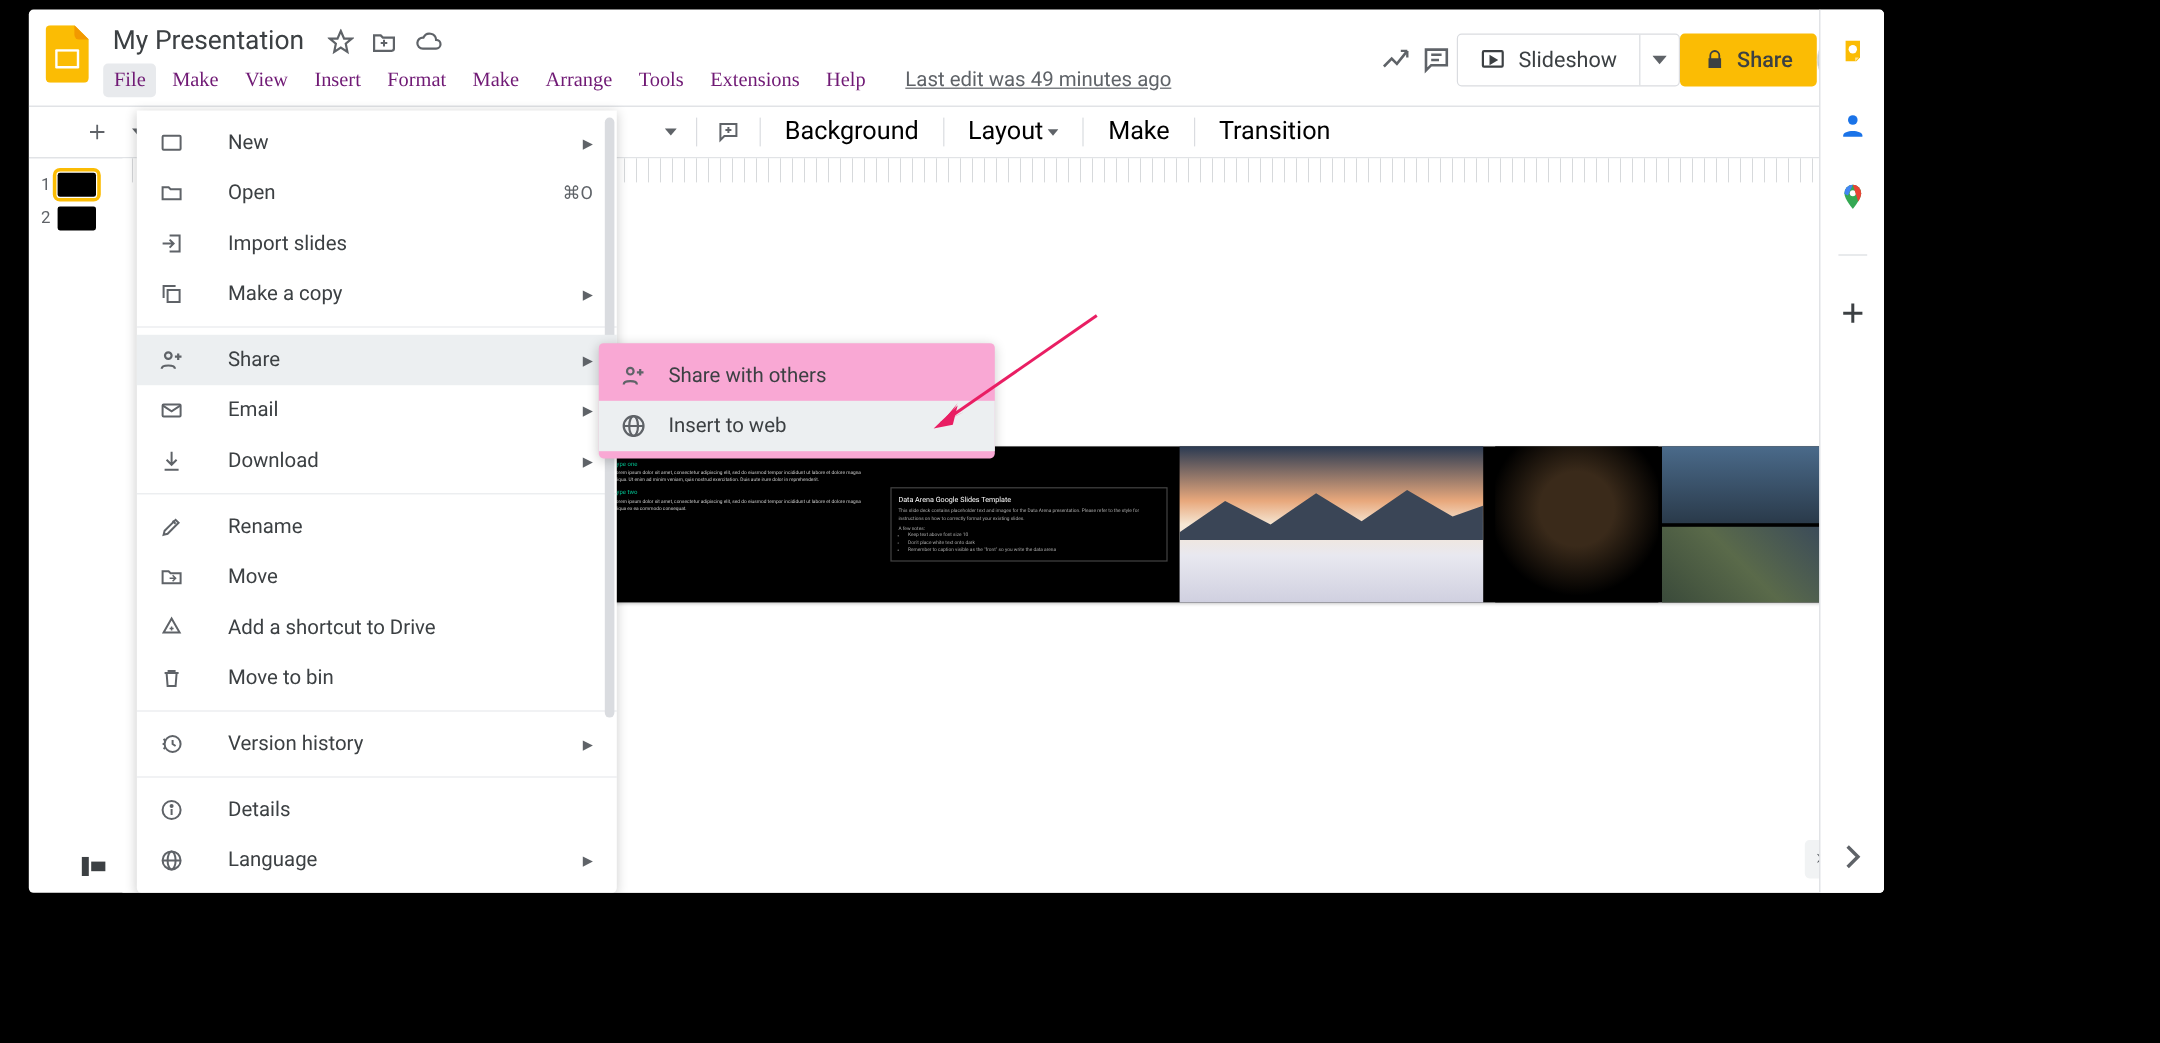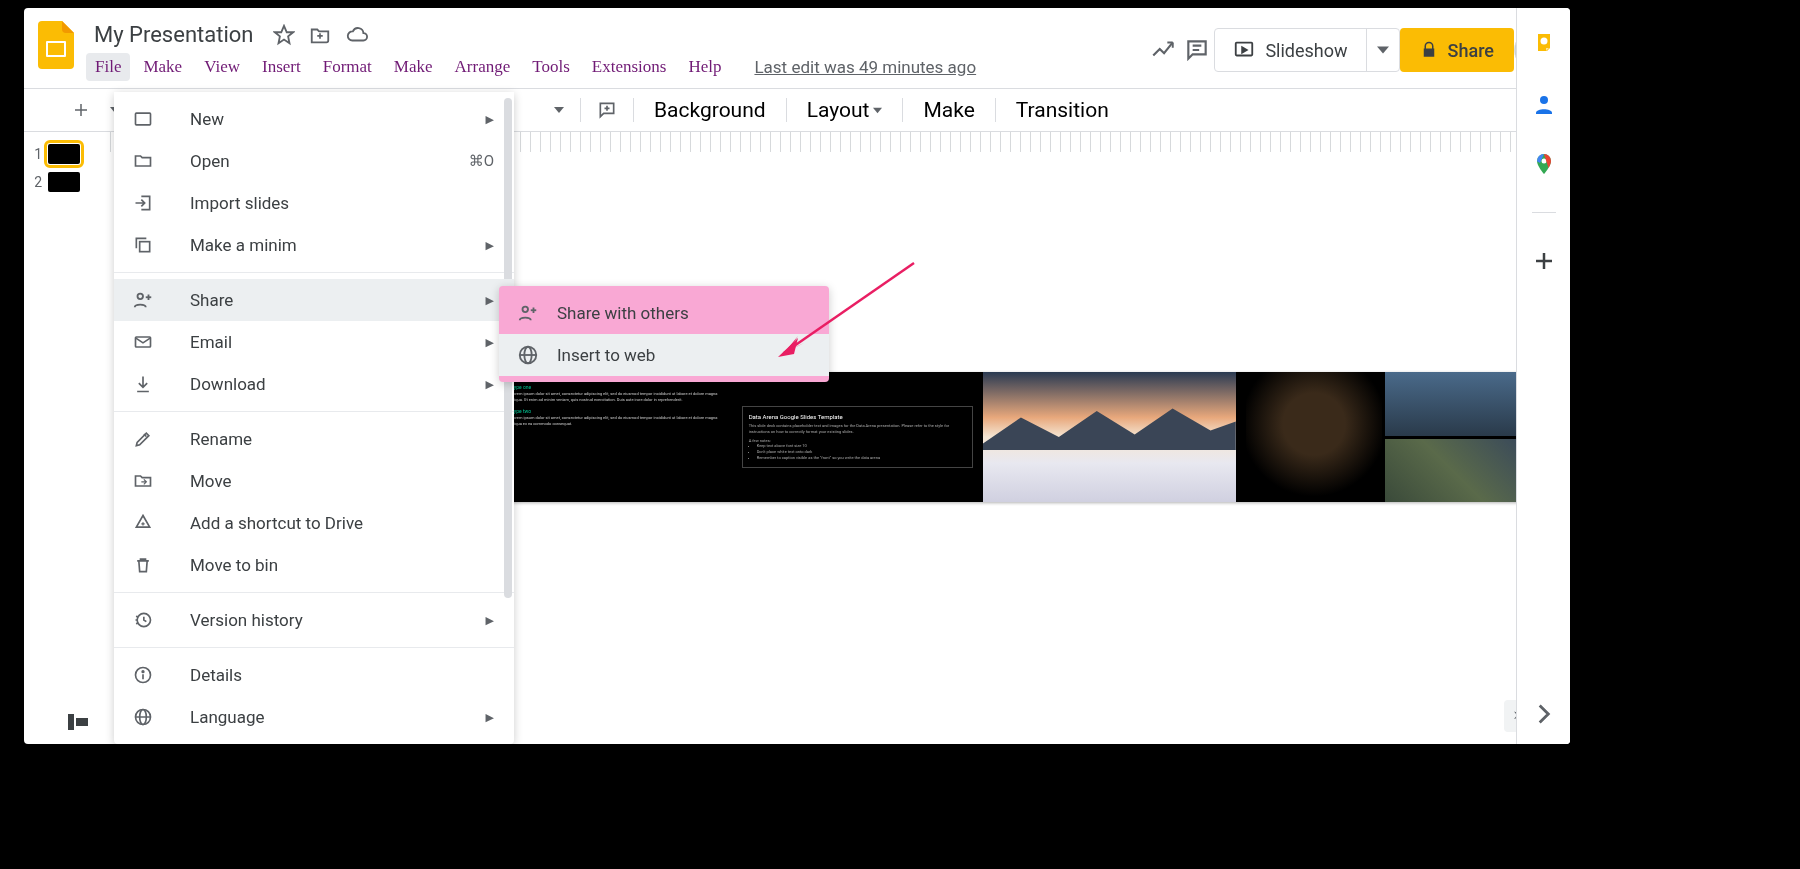--- a/index.html
+++ b/index.html
@@ -357,21 +357,21 @@
         </span>
       <span>Import slides</span>
     </div>
     <div class="dd-item">
       <span class="dd-icon">
           <svg width="20" height="20" viewBox="0 0 24 24" fill="none" stroke="#5f6368" stroke-width="2">
             <rect x="8" y="8" width="12" height="12"></rect>
             <path d="M4 16V4h12"></path>
           </svg>
         </span>
-      <span>Make a minim</span>
+      <span>Make a copy</span>
       <span class="chev">▶</span>
     </div>
     <div class="dd-sep"></div>
     <div class="dd-item highlight">
       <span class="dd-icon">
           <svg width="22" height="22" viewBox="0 0 24 24" fill="none" stroke="#5f6368" stroke-width="2">
             <circle cx="9" cy="8" r="3"></circle>
             <path d="M3 20c0-4 12-4 12 0"></path>
             <line x1="18" y1="6" x2="18" y2="12"></line>
             <line x1="15" y1="9" x2="21" y2="9"></line>

